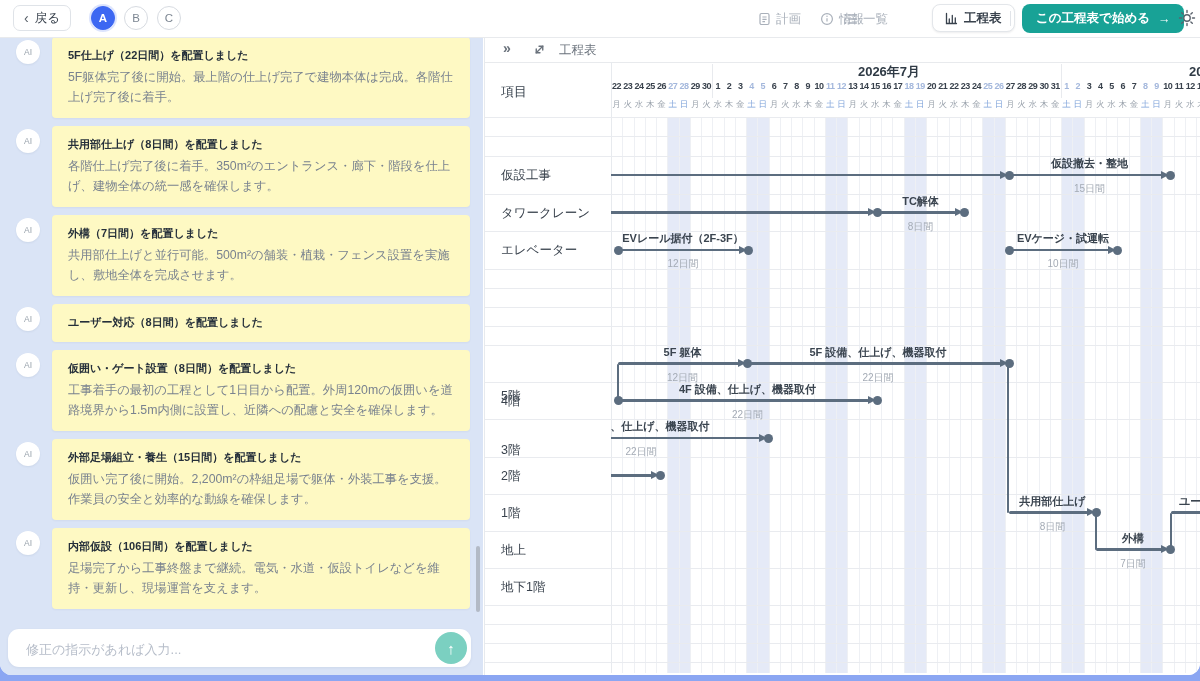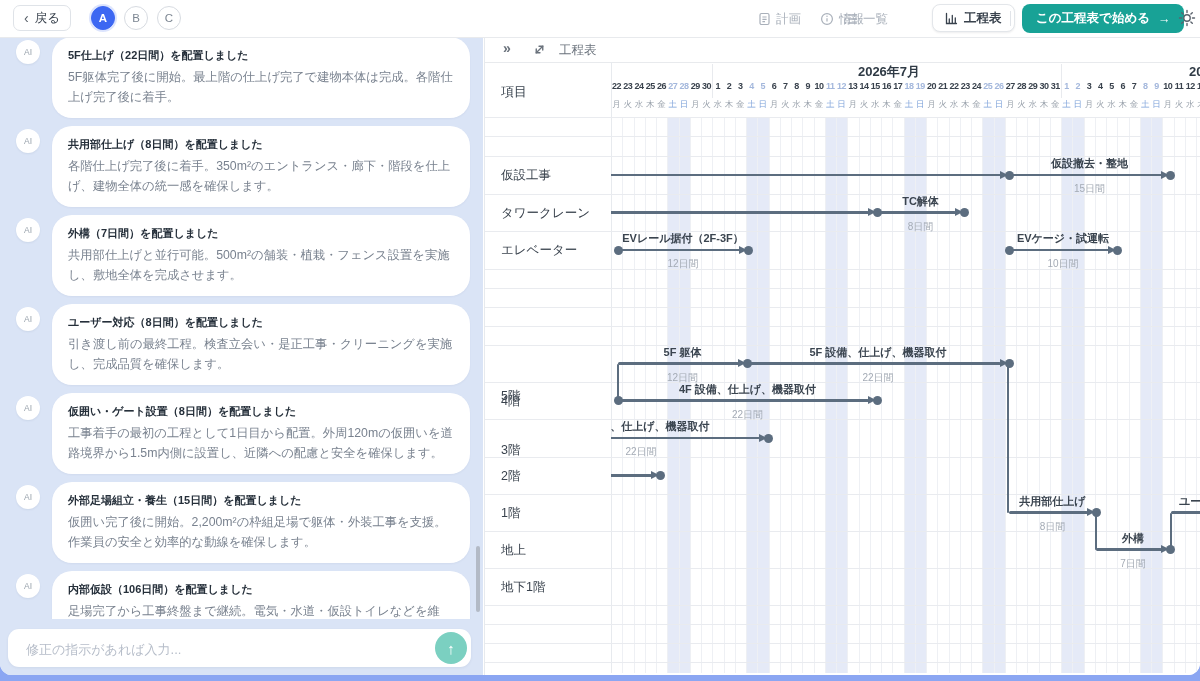--- a/index.html
+++ b/index.html
@@ -14,21 +14,21 @@
   .variant.active{background:#3c67f2;border-color:#3c67f2;color:#fff;font-weight:bold;box-shadow:0 0 0 2px rgba(60,103,242,.18);}
   .navitem{position:absolute;top:7px;height:24px;display:flex;align-items:center;gap:5px;font-size:12.5px;color:#a9b0ba;}
   .navitem svg{display:block;}
   .navpill{position:absolute;top:4px;height:28px;padding:0 12px;border:1px solid #e3e6ea;border-radius:8px;background:#fff;box-shadow:0 1px 2px rgba(20,30,40,.08);display:flex;align-items:center;gap:6px;font-size:12.5px;color:#39424d;font-weight:bold;box-sizing:border-box;}
   .vdivider{position:absolute;left:1010px;top:11px;width:1px;height:15px;background:#e1e4e9;}
   .cta{position:absolute;left:1022px;top:4px;height:29px;padding:0 14px;border:none;border-radius:8px;background:#18a296;color:#fff;font-size:12.5px;font-weight:bold;display:flex;align-items:center;gap:8px;box-sizing:border-box;}
   .theme{position:absolute;left:1178px;top:9px;width:18px;height:18px;color:#5b636d;}
   
   #chat{position:absolute;left:0;top:37px;width:483px;height:638px;background:#dae4f6;overflow:hidden;}
   #msgs{position:absolute;left:0;top:0;width:483px;padding:0 13px 0 52px;box-sizing:border-box;}
-  .card{position:relative;background:#ffffff;border-radius:20px;padding:10px 16px 11px 16px;margin:0 0 8px 0;box-shadow:0 1px 2px rgba(40,60,90,.05);}
+  .card{position:relative;background:#fef9c3;border-radius:4px;padding:10px 16px 11px 16px;margin:0 0 8px 0;box-shadow:0 1px 2px rgba(40,60,90,.05);}
   .card .t{font-size:11px;font-weight:bold;color:#252f3a;line-height:17px;}
   .card .b{font-size:12.3px;color:#79828f;line-height:19.5px;margin-top:4px;}
   .avatar{position:absolute;left:-36px;top:3px;width:24px;height:24px;border-radius:50%;background:#ffffff;display:flex;align-items:center;justify-content:center;font-size:8.5px;color:#9aa3ad;box-shadow:0 1px 2px rgba(40,60,90,.08);}
   #chat-scrollbar{position:absolute;right:3px;top:509px;width:4px;height:66px;border-radius:2px;background:#b3bac6;}
   #inputwrap{position:absolute;left:0;right:0;bottom:0;height:56px;background:#dae4f6;}
   #inputbar{position:absolute;left:8px;right:12px;top:10px;height:38px;background:#fff;border-radius:11px;box-shadow:0 1px 3px rgba(40,60,90,.07);}
   #inputbar input{position:absolute;left:16px;top:0;height:38px;width:70%;border:none;outline:none;font-size:13px;color:#39424d;background:transparent;font-family:inherit;}
   #inputbar input::placeholder{color:#b6bdc9;}
   #sendbtn{position:absolute;right:4px;top:3px;width:32px;height:32px;border-radius:50%;background:#7bd0c1;border:none;color:#fff;font-size:15px;font-weight:bold;display:flex;align-items:center;justify-content:center;}
   
@@ -139,21 +139,20 @@
             <div class="b">各階仕上げ完了後に着手。350m²のエントランス・廊下・階段を仕上げ、建物全体の統一感を確保します。</div>
           </div>
           <div class="card">
             <div class="avatar">AI</div>
             <div class="t">外構（7日間）を配置しました</div>
             <div class="b">共用部仕上げと並行可能。500m²の舗装・植栽・フェンス設置を実施し、敷地全体を完成させます。</div>
           </div>
           <div class="card">
             <div class="avatar">AI</div>
             <div class="t">ユーザー対応（8日間）を配置しました</div>
-            <div class="b">引き渡し前の最終工程。検査立会い・是正工事・クリーニングを実施し、完成品質を確保します。</div>
           </div>
           <div class="card">
             <div class="avatar">AI</div>
             <div class="t">仮囲い・ゲート設置（8日間）を配置しました</div>
             <div class="b">工事着手の最初の工程として1日目から配置。外周120mの仮囲いを道路境界から1.5m内側に設置し、近隣への配慮と安全を確保します。</div>
           </div>
           <div class="card">
             <div class="avatar">AI</div>
             <div class="t">外部足場組立・養生（15日間）を配置しました</div>
             <div class="b">仮囲い完了後に開始。2,200m²の枠組足場で躯体・外装工事を支援。作業員の安全と効率的な動線を確保します。</div>

